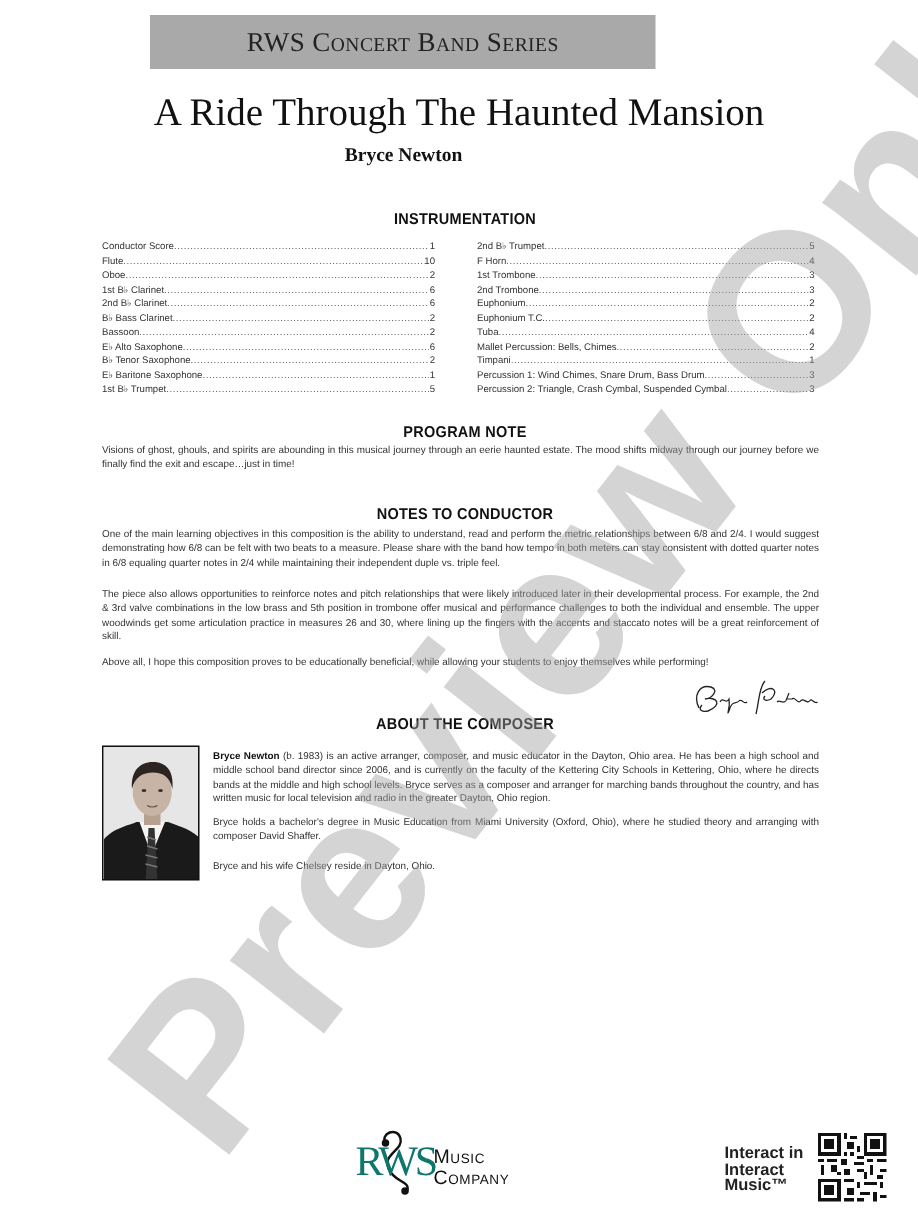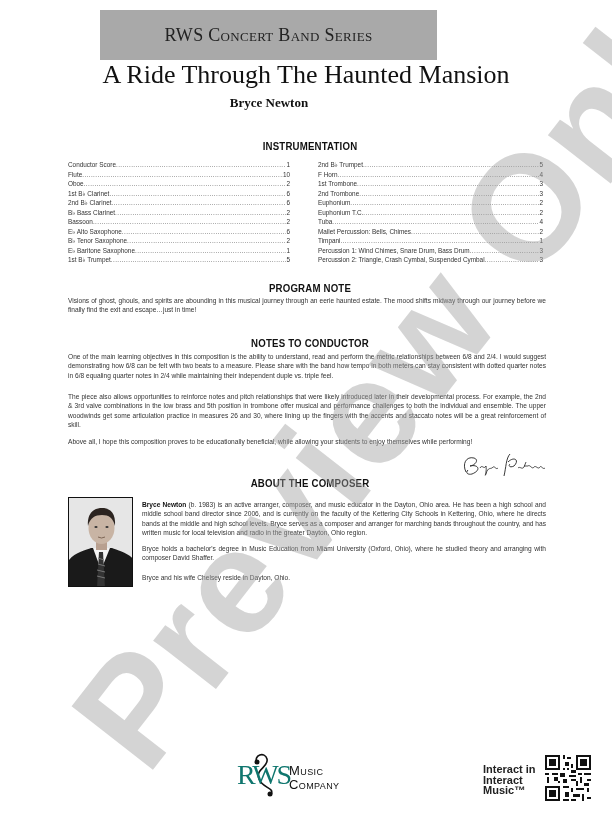--- a/index.html
+++ b/index.html
@@ -1,20 +1,20 @@
 <!DOCTYPE html>
 <html><head>
   <meta charset="utf-8">
   <style>
     * { box-sizing: border-box; margin: 0; padding: 0; }
     html, body { width: 612px; height: 816px; background: #ffffff; overflow: hidden; }
     body { position: relative; font-family: "Liberation Sans", sans-serif; color: #222; }
 
     .series-band {
-      position: absolute; left: 100px; top: 10px; width: 337px; height: 50px;
+      position: absolute; left: 100px; top: 10px; width: 337px; height: 36px;
       background: #a9a9a9; display: flex; align-items: center; justify-content: center;
     }
     .series-band span {
       font-family: "Liberation Serif", serif; font-size: 18px; color: #222;
       font-variant: small-caps; letter-spacing: 0.3px;
     }
 
     .title {
       position: absolute; left: 0; top: 60px; width: 538px; text-align: center;
       font-family: "Liberation Serif", serif; font-size: 26px; color: #111; margin-left: 37px;

